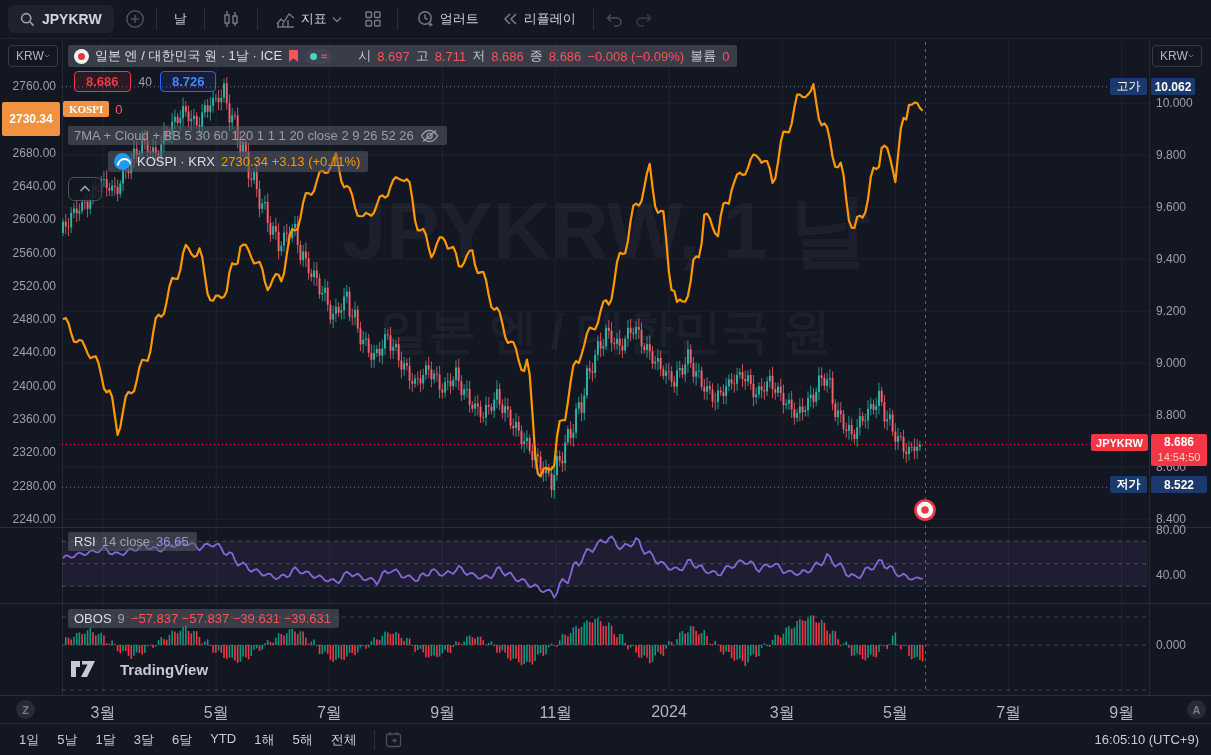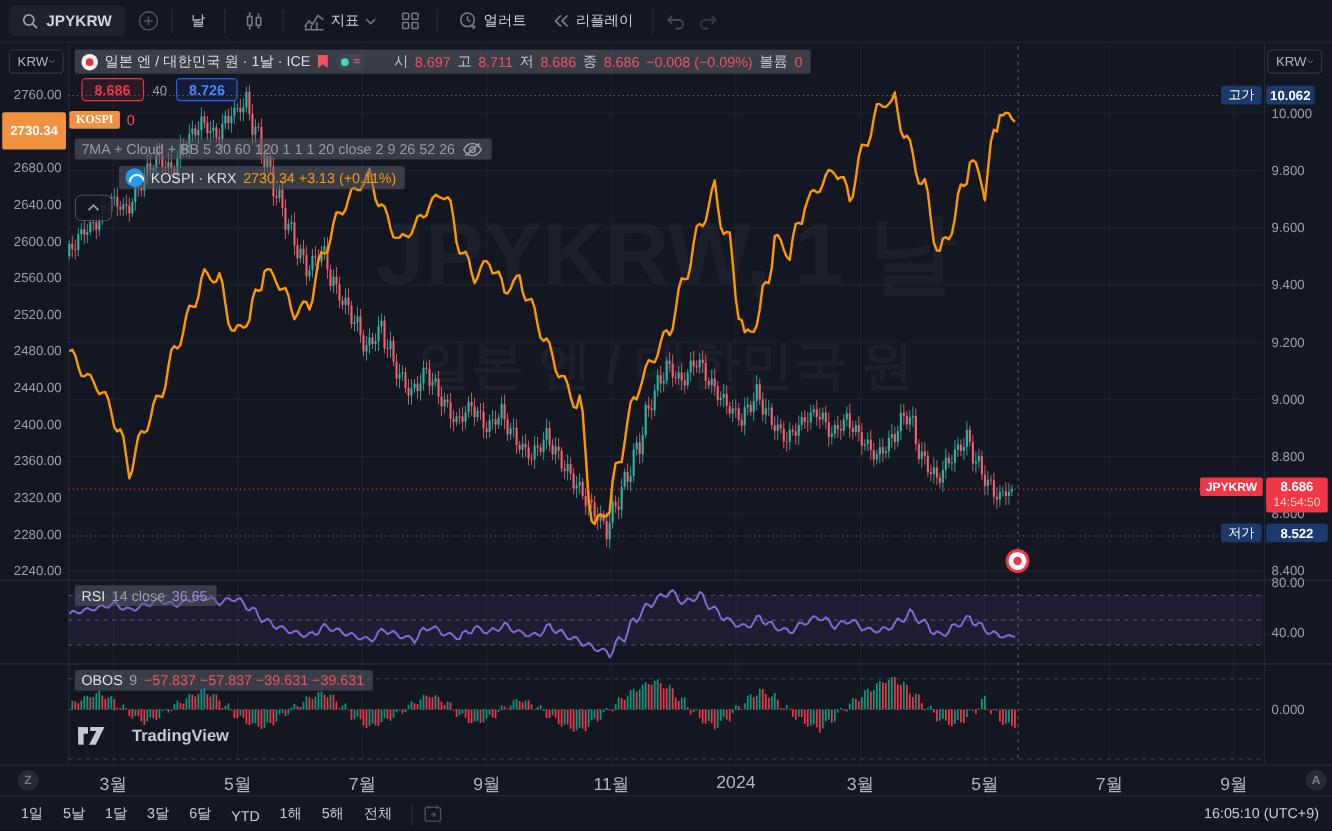--- a/index.html
+++ b/index.html
@@ -23,21 +23,21 @@
     border-top:1px solid #2a2e39; background:#131722; }
   .time-label { position:absolute; top:7px; transform:translateX(-50%); font-size:16px; color:#b2b5be; }
   .corner-btn { position:absolute; top:4px; width:19px; height:19px; border-radius:50%;
     background:#262b37; color:#787b86; font-size:11px; font-weight:bold;
     display:flex; align-items:center; justify-content:center; cursor:pointer; }
 
   
   #bottom-bar { position:absolute; top:723px; left:0; width:1211px; height:32px;
     border-top:1px solid #2a2e39; background:#131722; display:flex; align-items:center;
     padding:0 12px; }
-  #range-group { display:flex; align-items:flex-end; gap:4px; }
+  #range-group { display:flex; align-items:flex-start; gap:4px; }
   .range-btn { font-size:13px; color:#c9ccd4; padding:4px 7px; border-radius:4px; cursor:pointer; }
   #bb-div { width:1px; height:20px; background:#2a2e39; margin:0 10px; }
   #bb-clock { margin-left:auto; font-size:13px; color:#c9ccd4; }
 
   
   .ov { position:absolute; z-index:5; }
   .lg-row { display:inline-flex; align-items:center; gap:6px; background:rgba(88,92,103,0.55);
     border-radius:2px; padding:2px 8px 2px 6px; font-size:13px; color:#dcdee3; white-space:nowrap; }
   .lg-lbl { color:#c3c6cd; }
   .lg-red { color:#f7525f; }
@@ -1318,21 +1318,21 @@
 
   <div class="axis-badge navy" style="left:1110px; top:78px; width:37px; height:17px;">고가</div>
   <div class="axis-badge navy" style="left:1151px; top:78px; width:44px; height:17px; font-weight:bold;">10.062</div>
 
   <div class="axis-badge" style="left:1091px; top:434px; width:57px; height:17px; background:#f23645; color:#fff; font-size:11px; font-weight:bold;">JPYKRW</div>
   <div class="axis-badge price-last-box" style="left:1151px; top:434px; width:56px; height:32px; font-weight:bold;">
     <span>8.686</span>
     <span style="font-weight:normal; font-size:11px; color:#ffd2c4;">14:54:50</span>
   </div>
 
-  <div class="axis-badge navy" style="left:1110px; top:476px; width:37px; height:17px;">저가</div>
+  <div class="axis-badge navy" style="left:1110px; top:476px; width:37px; height:17px;font-weight:bold;">저가</div>
   <div class="axis-badge navy" style="left:1151px; top:476px; width:56px; height:17px; font-weight:bold;">8.522</div>
 
   <div id="time-axis">
     <div class="corner-btn" style="left:16px;">Z</div>
     <div class="corner-btn" style="left:1187px;">A</div>
   <span class="time-label" style="left: 103px;">3월</span>
       <span class="time-label" style="left: 216.2px;">5월</span>
       <span class="time-label" style="left: 329.4px;">7월</span>
       <span class="time-label" style="left: 442.6px;">9월</span>
       <span class="time-label" style="left: 555.8px;">11월</span>

